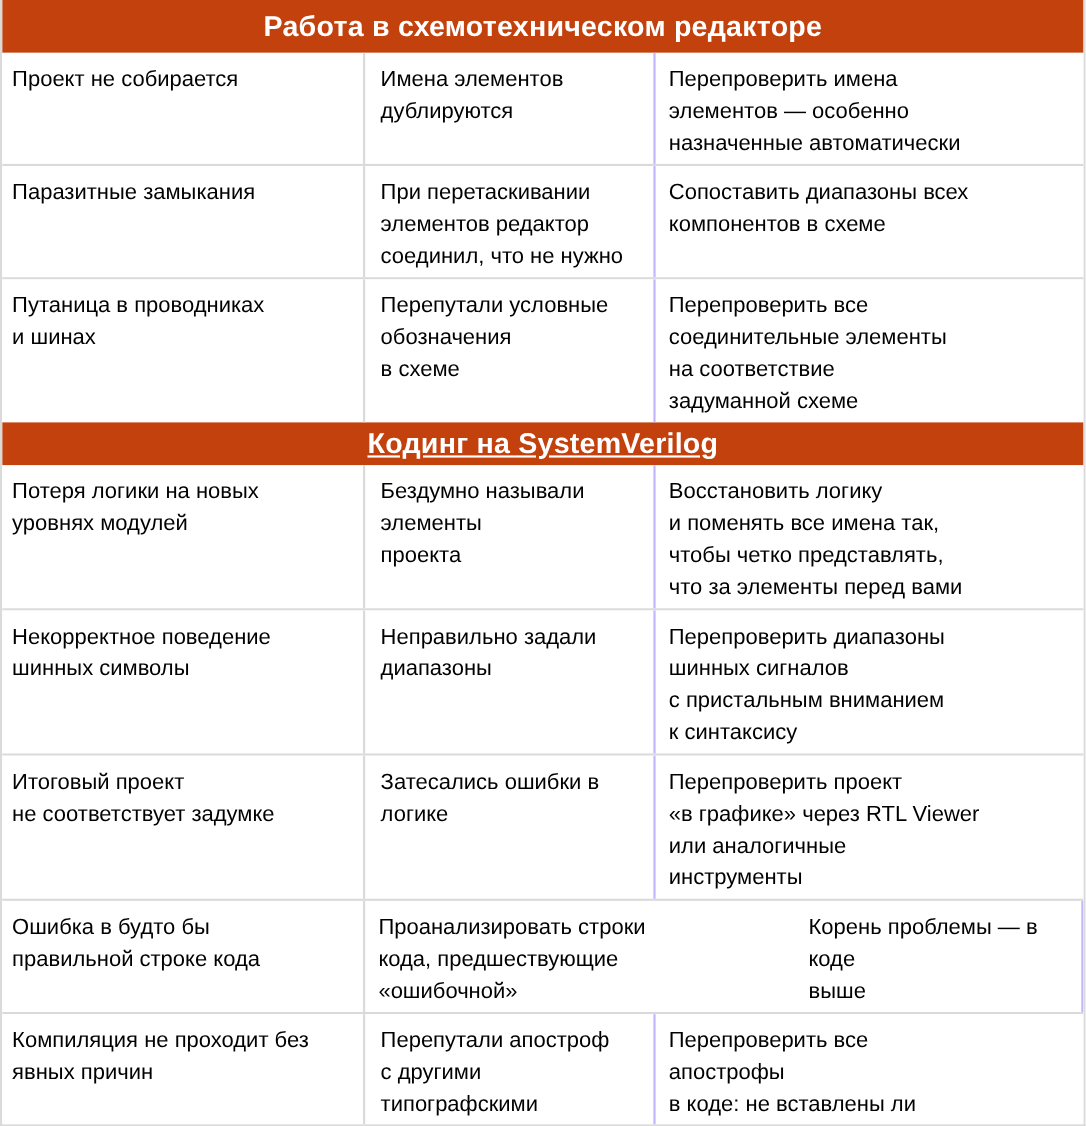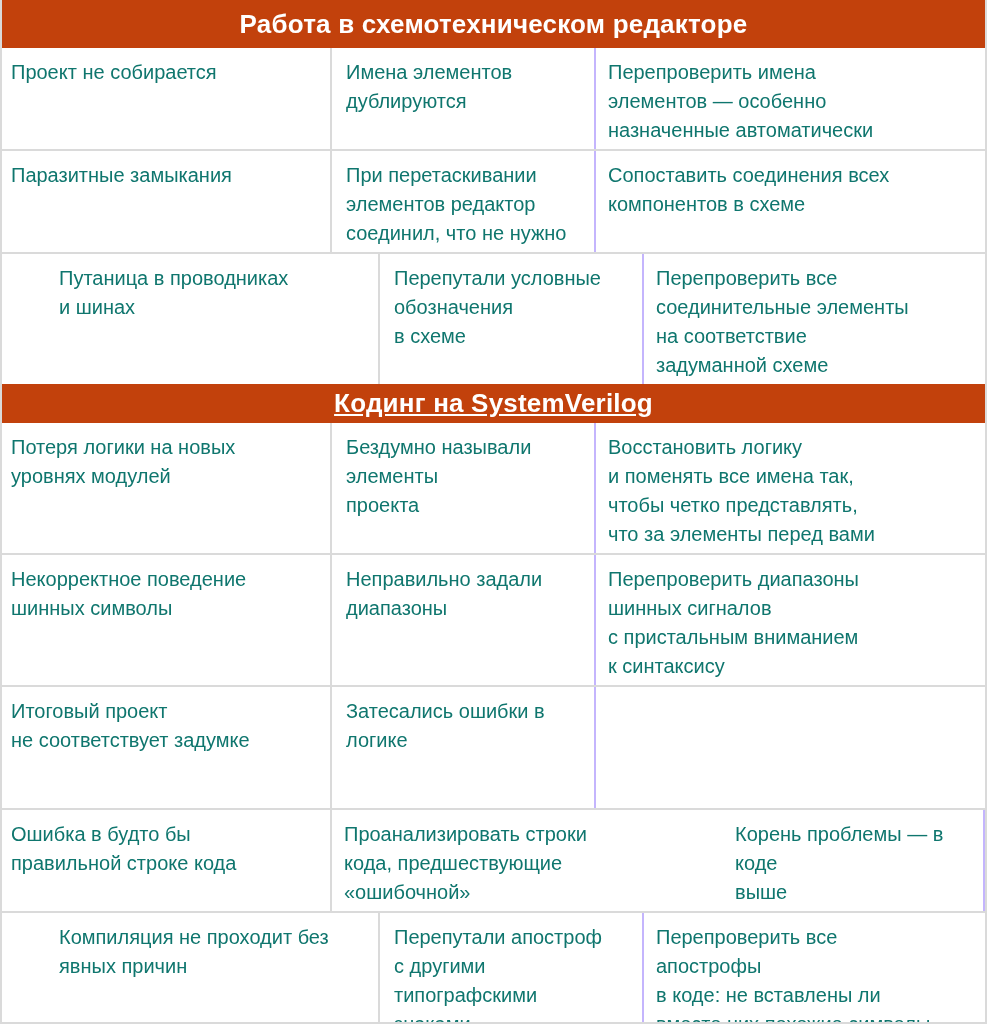--- a/index.html
+++ b/index.html
@@ -30,27 +30,27 @@
     box-sizing: border-box;
   }
   .hdr-1 { height: 48px; }
   .hdr-2 { height: 39px; text-decoration: underline; }
   .row {
     display: flex;
     box-sizing: border-box;
     border-bottom: 2px solid #dadada;
     background: #ffffff;
   }
-  .row.no-border { border-bottom: none; margin-left: 48px; }
+  .row.no-border { border-bottom: none; }
   .cell {
     box-sizing: border-box;
     padding: 10px 10px 4px 14px;
     font-size: 20px;
     line-height: 29px;
-    color: #0f766e;
+    color: #000000;
     white-space: pre-line;
     overflow: hidden;
   }
   .c1 {
     width: 330px;
     padding-left: 9px;
     border-right: 2px solid #dadada;
   }
   .c2 {
     width: 264px;
@@ -77,21 +77,21 @@
     <div class="cell c3">Перепроверить имена
 элементов — особенно
 назначенные автоматически</div>
   </div>
 
   <div class="row" style="min-height:98px">
     <div class="cell c1">Паразитные замыкания</div>
     <div class="cell c2">При перетаскивании
 элементов редактор
 соединил, что не нужно</div>
-    <div class="cell c3">Сопоставить соединения всех
+    <div class="cell c3">Сопоставить диапазоны всех
 компонентов в схеме</div>
   </div>
 
   <div class="row no-border" style="min-height:128px">
     <div class="cell c1">Путаница в проводниках
 и шинах</div>
     <div class="cell c2">Перепутали условные
 обозначения
 в схеме</div>
     <div class="cell c3">Перепроверить все
@@ -123,20 +123,24 @@
     <div class="cell c3">Перепроверить диапазоны
 шинных сигналов
 с пристальным вниманием
 к синтаксису</div>
   </div>
 
   <div class="row" style="min-height:123px">
     <div class="cell c1">Итоговый проект
 не соответствует задумке</div>
     <div class="cell c2">Затесались ошибки в логике</div>
+    <div class="cell c3">Перепроверить проект
+«в графике» через RTL Viewer
+или аналогичные
+инструменты</div>
   </div>
 
   <div class="row" style="min-height:97px">
     <div class="cell c1">Ошибка в будто бы
 правильной строке кода</div>
     <div class="cell c3">Проанализировать строки
 кода, предшествующие
 «ошибочной»</div>
     <div class="cell c2">Корень проблемы — в коде
 выше</div>

